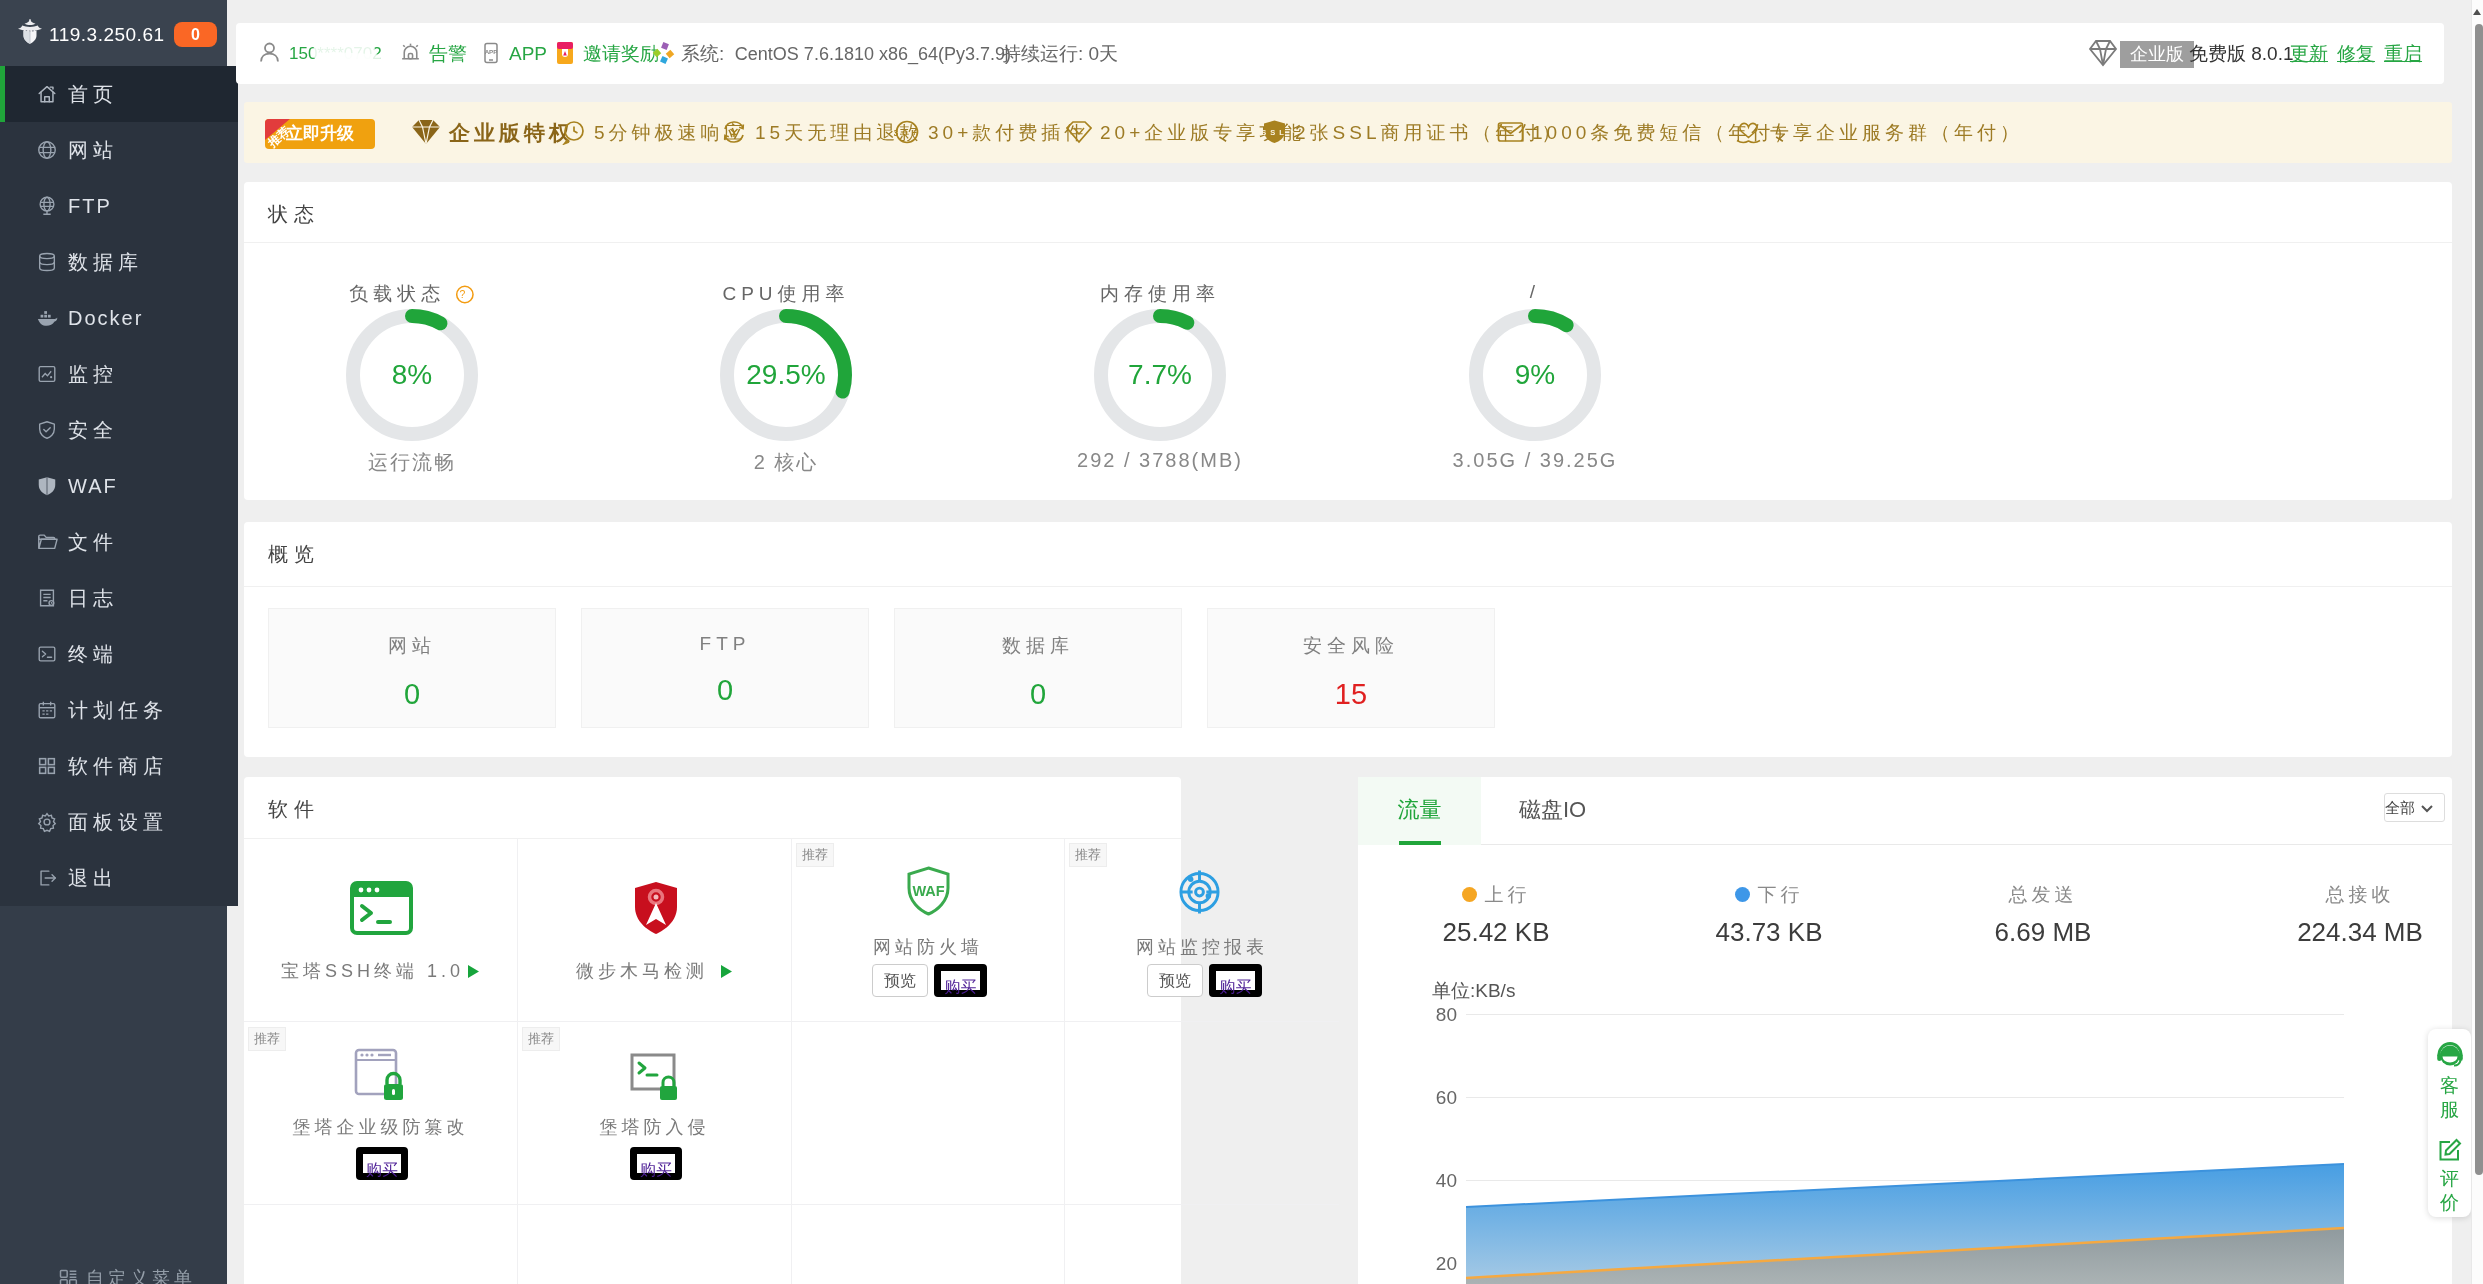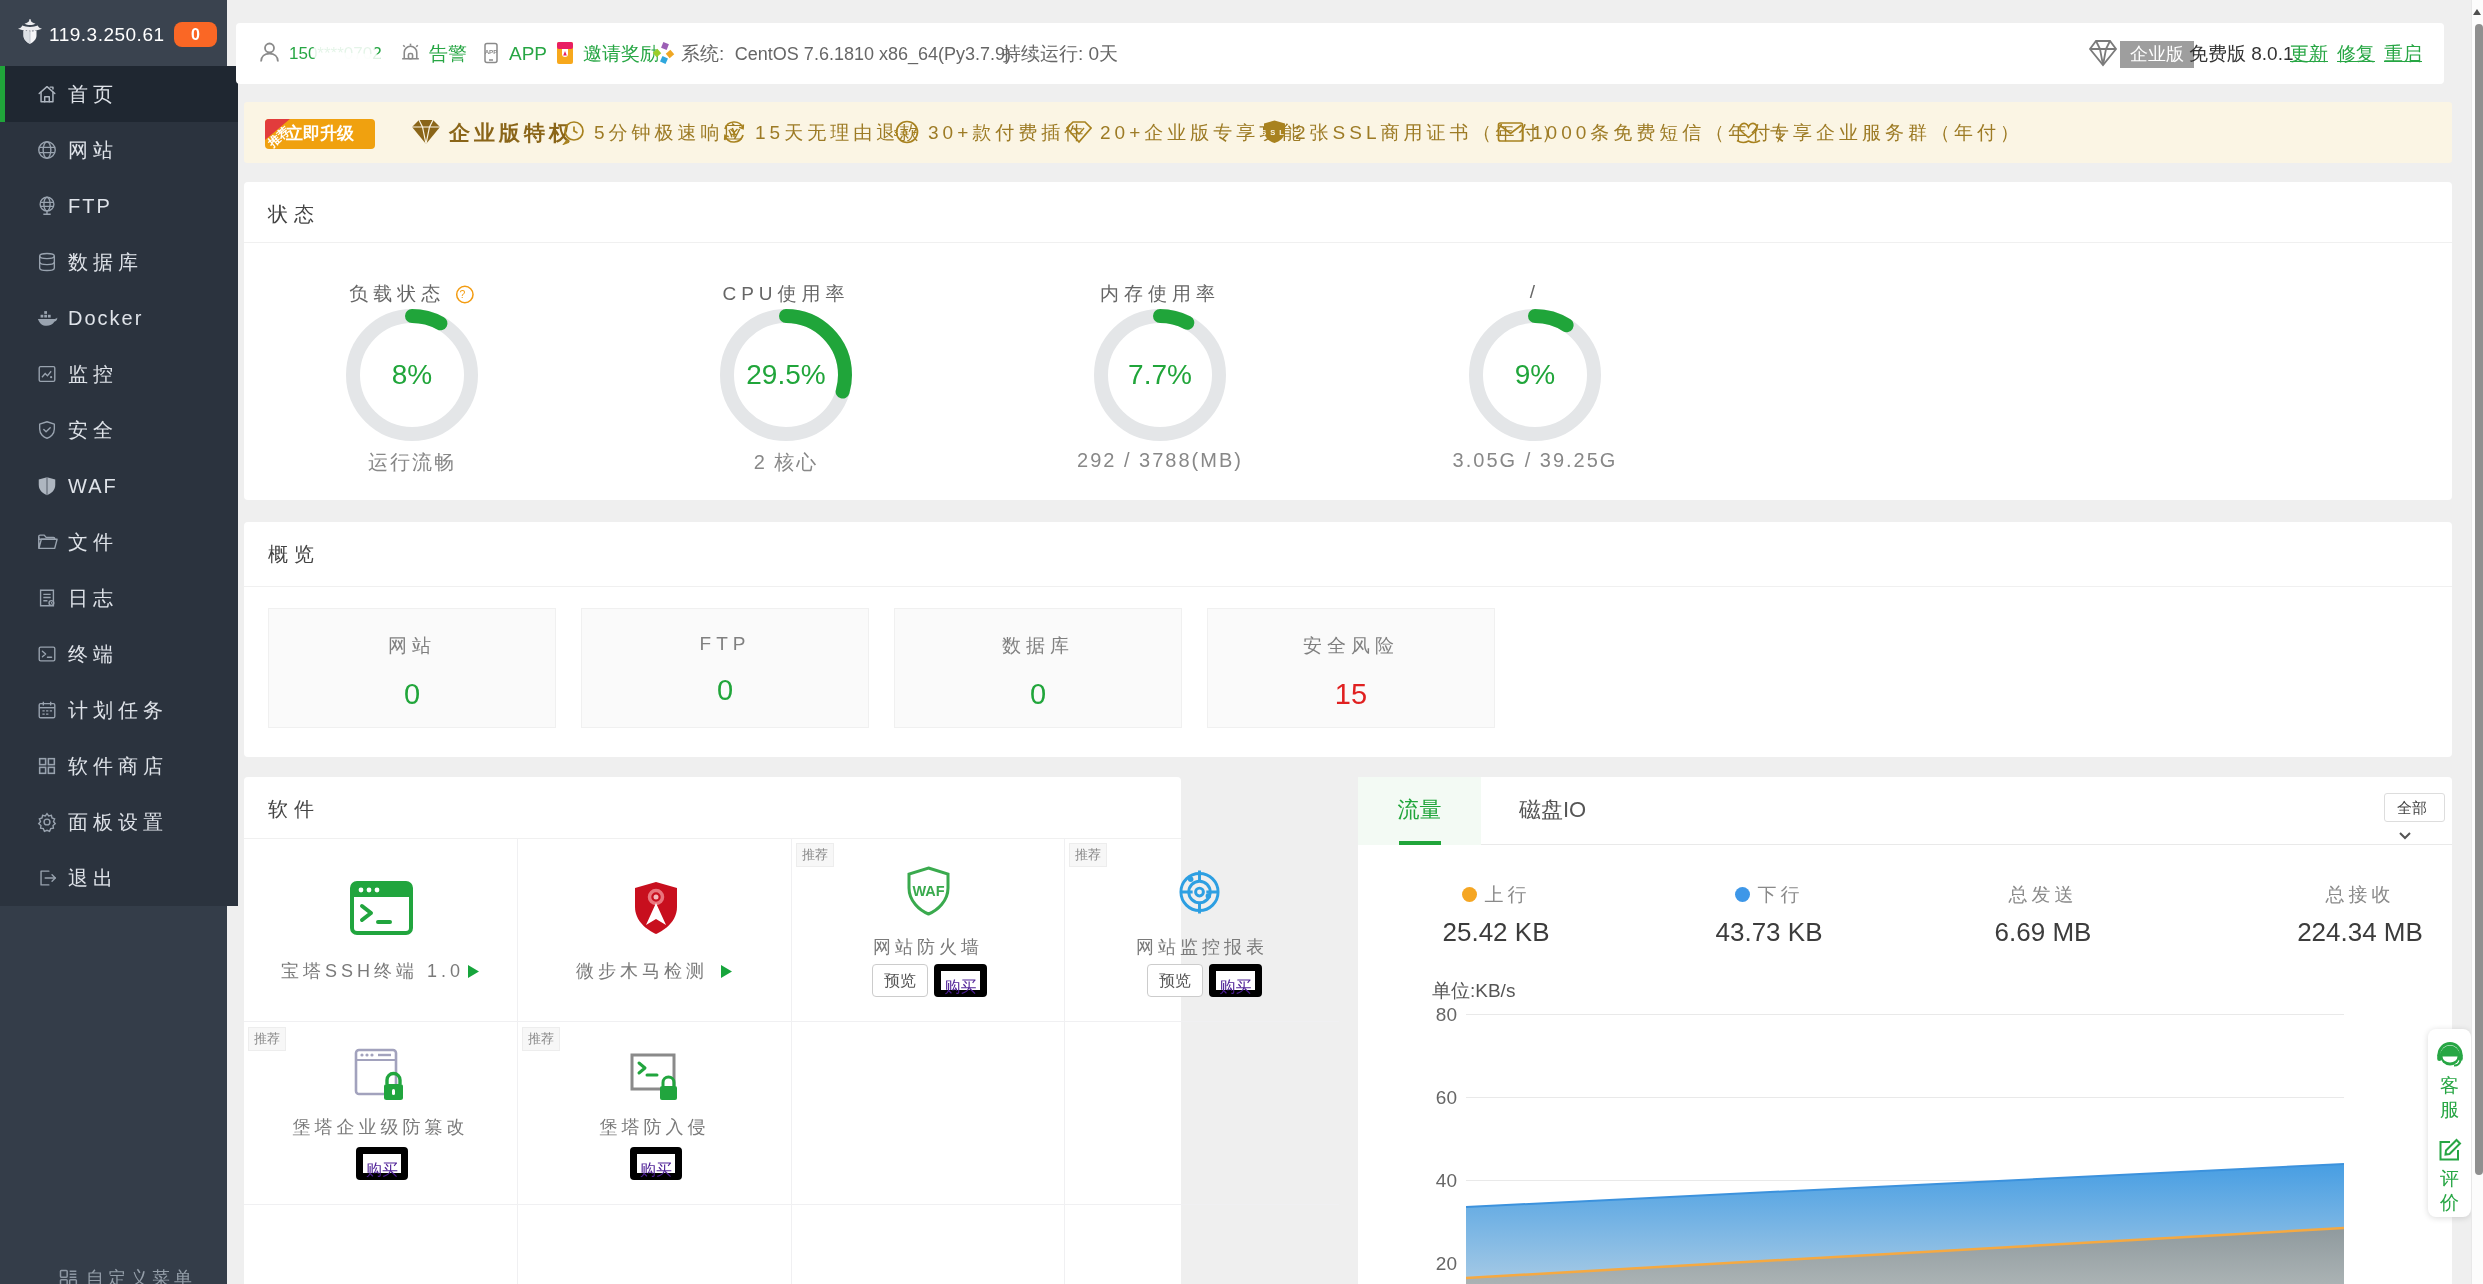--- a/index.html
+++ b/index.html
@@ -49,21 +49,21 @@
 .rectag { position:absolute; left:4px; top:5px; width:38px; height:24px; background:#f7f7f7; border:1px solid #ededed; color:#888; font-size:13px; text-align:center; line-height:22px; }
 .sname { position:absolute; width:100%; text-align:center; font-size:18px; color:#7a7a7a; white-space:nowrap; letter-spacing:4px; }
 .sbtn { position:absolute; height:33px; line-height:31px; font-size:16px; text-align:center; border-radius:4px; background:#fff; }
 .sbtn.gray { border:1px solid #ccc; color:#555; }
 .sbtn.grn { border:7px solid #000000; color:#4c1d95; }
 
 #tabrow { position:absolute; left:0; top:0; width:1094px; height:68px; border-bottom:1px solid #e9e9e9; }
 #tab1 { position:absolute; left:0; top:0; width:123px; height:68px; background:#f3faf4; color:#20a53a; font-size:22px; text-align:center; line-height:66px; }
 #tab1u { position:absolute; left:41px; bottom:0; width:42px; height:4px; background:#20a53a; }
 #tab2 { position:absolute; left:161px; top:0; font-size:22px; color:#555; line-height:66px; }
-#allsel { position:absolute; left:1026px; top:16px; width:61px; height:29px; border:1px solid #ddd; border-radius:3px; background:#fff; font-size:15px; color:#444; line-height:27px; padding-left:12px; }
+#allsel { position:absolute; left:1026px; top:16px; width:61px; height:29px; border:1px solid #ddd; border-radius:3px; background:#fff; font-size:15px; color:#444; line-height:27px; padding-left:0; }
 .stat { position:absolute; top:0; width:200px; text-align:center; }
 .stat .sl { font-size:19px; color:#8a8a8a; letter-spacing:4px; }
 .stat .sv { margin-top:9px; font-size:26px; color:#3c3c3c; }
 .dot { display:inline-block; width:15px; height:15px; border-radius:50%; margin-right:8px; vertical-align:-1px; }
 .ylab { position:absolute; font-size:19px; color:#666; width:40px; text-align:right; }
 .gline { position:absolute; height:1px; background:#e9e9e9; }
 
 #floatw { position:absolute; left:2428px; top:1029px; width:43px; height:188px; background:#fff; border-radius:8px; box-shadow:0 1px 6px rgba(0,0,0,.15); text-align:center; }
 #floatw .ft { color:#27a644; font-size:19px; line-height:24px; }
 

